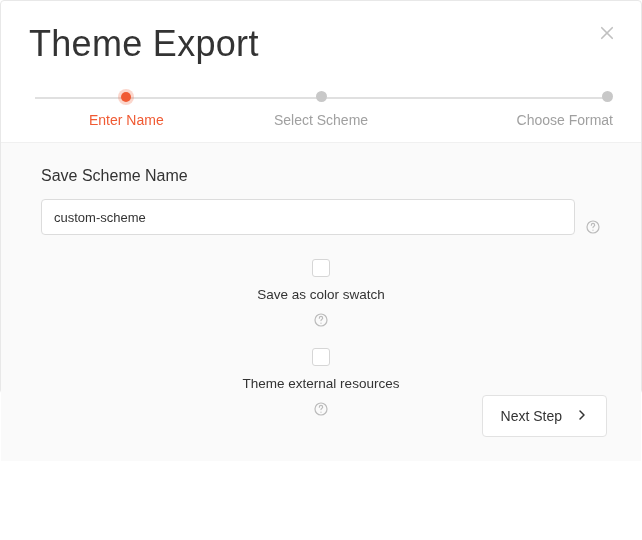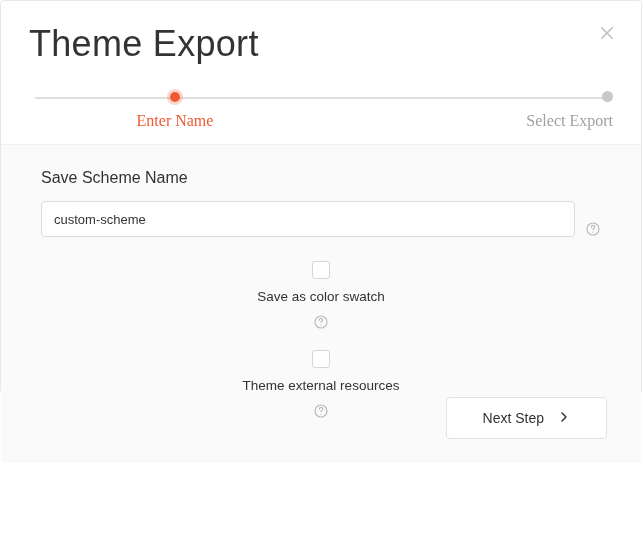--- a/index.html
+++ b/index.html
@@ -86,24 +86,23 @@
       background: #c8c8c8;
       margin-bottom: 10px;
     }
     .step.active .step-dot {
       background: #f05a33;
       box-shadow: 0 0 0 3px rgba(240,90,51,0.25);
       width: 10px;
       height: 10px;
     }
     .step-label {
-      font-size: 16px;
+      font-size: 14px;
       color: #a0a0a0;
       font-weight: 400;
-      font-family: Liberation Serif, serif;
     }
     .step.active .step-label {
       color: #f05a33;
     }
     .modal-body {
       flex: 1;
       background: #fafafa;
       margin-top: 14px;
       padding: 24px 40px 24px 40px;
       border-top: 1px solid #f0f0f0;
@@ -166,21 +165,21 @@
     }
     .modal-footer {
       position: absolute;
       bottom: 24px;
       right: 34px;
     }
     .next-btn {
       background: #fff;
       border: 1px solid #e2e2e2;
       border-radius: 4px;
-      padding: 12px 36px;
+      padding: 12px 18px;
       font-size: 14px;
       color: #333;
       cursor: pointer;
       display: flex;
       align-items: center;
       gap: 14px;
     }
     .next-btn svg {
       width: 12px;
       height: 12px;
@@ -203,21 +202,25 @@
   </div>
 
   <div class="stepper">
     <div class="stepper-line"></div>
     <div class="step active">
       <div class="step-dot"></div>
       <div class="step-label">Enter Name</div>
     </div>
     <div class="step">
       <div class="step-dot"></div>
-      <div class="step-label">Select Export</div>
+      <div class="step-label">Select Scheme</div>
+    </div>
+    <div class="step">
+      <div class="step-dot"></div>
+      <div class="step-label">Choose Format</div>
     </div>
   </div>
 
   <div class="modal-body">
     <div class="field-label">Save Scheme Name</div>
     <div class="input-row">
       <input type="text" class="text-input" value="custom-scheme" style="">
       <span class="help-icon">
         <svg viewBox="0 0 24 24" fill="none" stroke="currentColor" stroke-width="1.8">
           <circle cx="12" cy="12" r="9"></circle>

